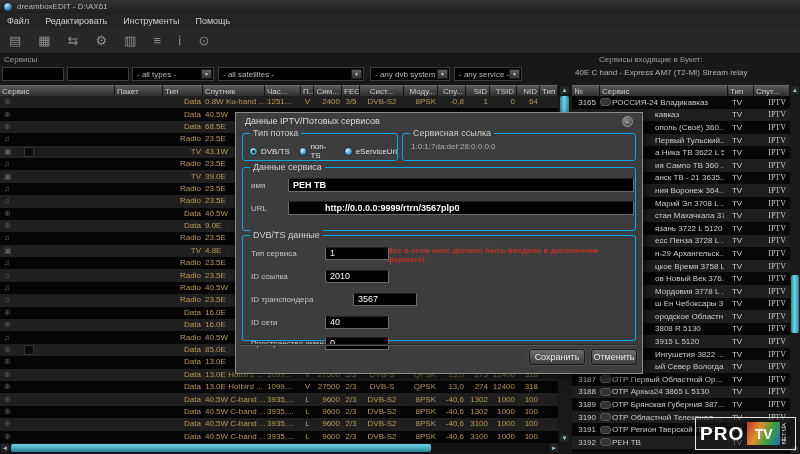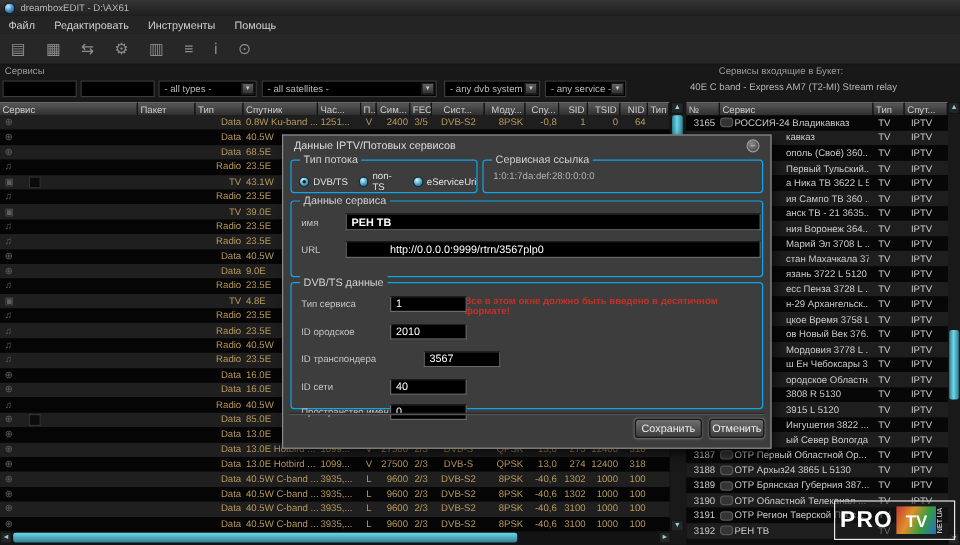--- a/index.html
+++ b/index.html
@@ -58,21 +58,21 @@
   
   .rhead1{position:absolute;left:575px;top:55px;font-size:8px;color:#9a9a9a;margin-left:24px;}
   .rhead2{position:absolute;left:575px;top:68px;font-size:8px;color:#b3b3b3;}
   .rtable{position:absolute;top:85px;left:572px;width:218px;height:369px;background:#0c0c0c;}
   .rrow{display:flex;height:12.6px;align-items:center;font-size:8px;color:#cbcbcb;white-space:nowrap;}
   .rrow.even{background:#070707;} .rrow.odd{background:#1e1e1e;}
   .rc-num{width:26px;text-align:right;padding-right:2px;box-sizing:border-box;}
   .rc-icon{width:14px;display:flex;justify-content:center;}
   .roval{width:9px;height:6px;border-radius:3px;background:#343434;border:1px solid #555;}
   .rc-name{width:112px;overflow:hidden;}
-  .rc-type{width:26px;text-align:center;} .rc-sat{width:36px;text-align:center;}
+  .rc-type{width:26px;text-align:center;} .rc-sat{width:36px;text-align:right;font-family:Liberation Serif, serif;}
   .rh-num{width:28px;} .rh-name{width:128px;} .rh-type{width:26px;} .rh-sat{width:36px;}
   .covered .rc-num,.covered .roval{visibility:hidden;}
   .covered .rc-name{padding-left:43px;box-sizing:border-box;}
   
   .dialog{position:absolute;left:235px;top:112px;width:406px;height:260px;background:#3d3d3d;
     border:1px solid #8c8c8c;border-radius:0;box-shadow:3px 4px 10px rgba(0,0,0,.65);
     font-size:9px;color:#d8d8d8;z-index:40;}
   .dlg-title{position:absolute;left:9px;top:3px;font-size:9px;color:#dcdcdc;}
   .dlg-close{position:absolute;right:9px;top:3px;width:11px;height:11px;border-radius:50%;
     background:radial-gradient(circle at 35% 30%,#8a8a8a,#3a3a3a);border:1px solid #9a9a9a;
@@ -1027,34 +1027,34 @@
   </div>
 
   <div class="grp g-svc">
     <span class="grp-label">Данные сервиса</span>
     <div class="svc-row" style="top:10px;">
       <span class="fldlabel" style="width:37px;">имя</span>
       <input class="dinput" style="width: 346px; height: 14px;" value="РЕН ТВ">
     </div>
     <div class="svc-row" style="top:33px;">
       <span class="fldlabel" style="width:37px;">URL</span>
-      <input class="dinput" style="width: 346px; height: 14px; font-weight: normal; padding-left: 36px;" value="http://0.0.0.0:9999/rtrn/3567plp0">
+      <input class="dinput" style="width: 346px; height: 14px; font-weight: bold; padding-left: 36px;" value="http://0.0.0.0:9999/rtrn/3567plp0">
     </div>
   </div>
 
   <div class="grp g-dvb">
     <span class="grp-label">DVB/TS данные</span>
     <div class="warning">Все в этом окне должно быть введено в десятичном формате!</div>
     <div>
         <div class="fld" style="top: 10px;">
           <span class="fldlabel">Тип сервиса</span>
           <input class="dinput" value="1" style="">
         </div>
         <div class="fld" style="top: 33px;">
-          <span class="fldlabel">ID ородское</span>
+          <span class="fldlabel">ID ссылка</span>
           <input class="dinput" value="2010" style="">
         </div>
         <div class="fld" style="top: 56px; gap: 28px;">
           <span class="fldlabel">ID транспондера</span>
           <input class="dinput" value="3567" style="">
         </div>
         <div class="fld" style="top: 79px;">
           <span class="fldlabel">ID сети</span>
           <input class="dinput" value="40" style="">
         </div>

